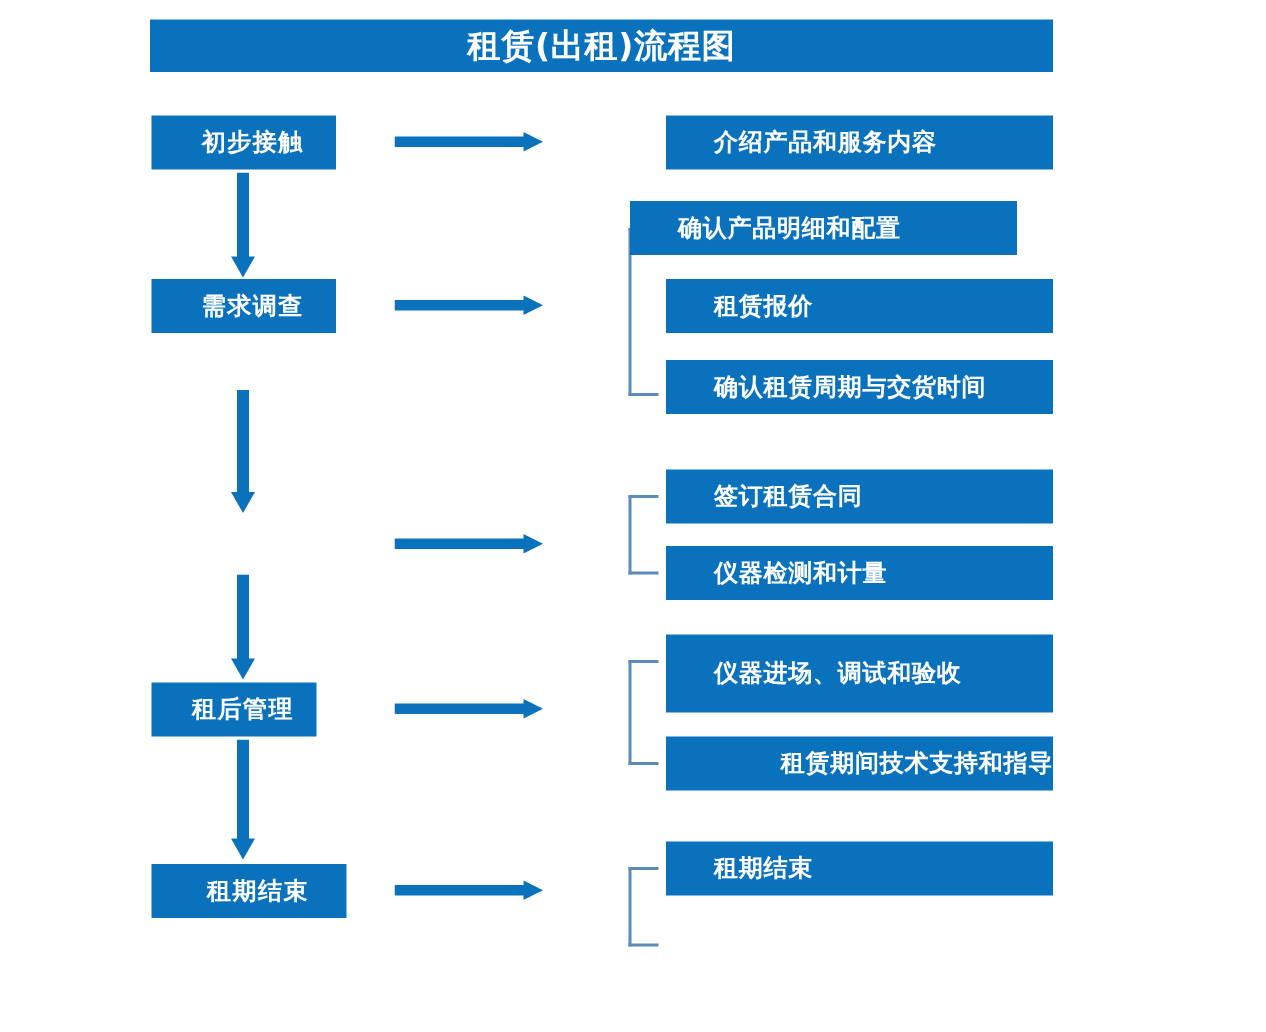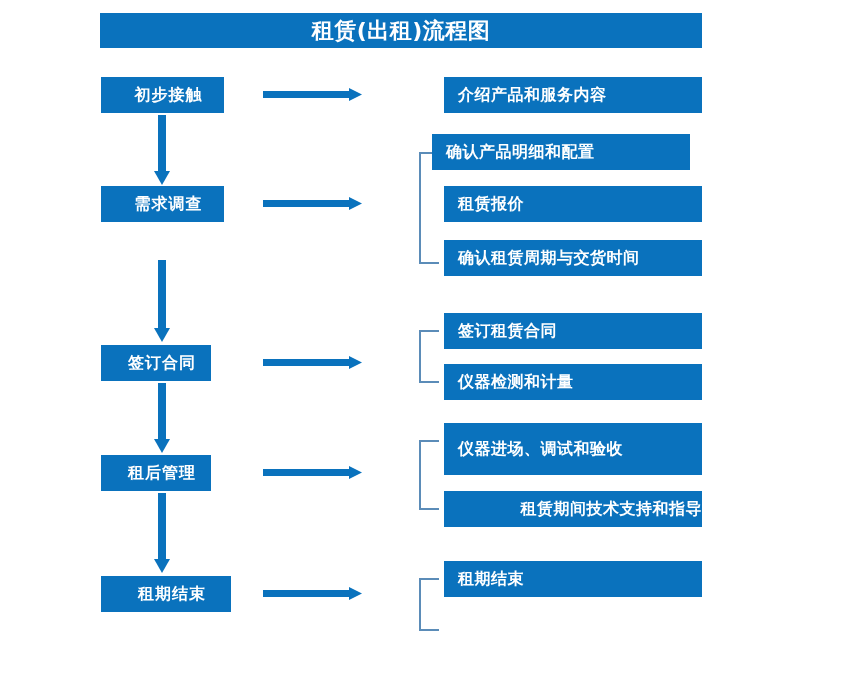--- a/index.html
+++ b/index.html
@@ -46,21 +46,21 @@
     box-sizing: border-box;
     padding-left: 12px;
   }
   .node.stage {
     justify-content: center;
     font-size: 16px;
     letter-spacing: 1px;
   }
   .node.task {
     justify-content: flex-start;
-    padding-left: 14px;
+    padding-left: 32px;
     font-size: 16px;
     letter-spacing: 0.5px;
   }
   .v-arrow {
     position: absolute;
     width: 20px;
   }
   .h-arrow {
     position: absolute;
     height: 18px;
@@ -82,23 +82,20 @@
   <div class="title-bar">租赁(出租)流程图</div>
 
   <div class="node stage" style="left:101px; top:77px; width:123px; height:36px;">
     <span>初步接触</span>
   </div>
 
   <div class="node stage" style="left:101px; top:186px; width:123px; height:36px;">
     <span>需求调查</span>
   </div>
 
-  <div class="node stage" style="left:101px; top:345px; width:110px; height:36px;">
-    <span>签订合同</span>
-  </div>
 
   <div class="node stage" style="left:101px; top:455px; width:110px; height:36px;">
     <span>租后管理</span>
   </div>
 
   <div class="node stage" style="left:101px; top:576px; width:130px; height:36px;">
     <span>租期结束</span>
   </div>
 
   <div class="v-arrow" style="left:152px; top:115px; height:72px;">
@@ -169,21 +166,21 @@
   <div class="bracket" style="left:419px; top:330px; width:20px; height:53px;"></div>
 
   <div class="bracket" style="left:419px; top:440px; width:20px; height:70px;"></div>
 
   <div class="bracket" style="left:419px; top:578px; width:20px; height:53px;"></div>
 
   <div class="node task" style="left:444px; top:77px; width:258px; height:36px;">
     <span>介绍产品和服务内容</span>
   </div>
 
-  <div class="node task" style="left:432px; top:134px; width:258px; height:36px;">
+  <div class="node task" style="left:420px; top:134px; width:258px; height:36px;">
     <span>确认产品明细和配置</span>
   </div>
 
   <div class="node task" style="left:444px; top:186px; width:258px; height:36px;">
     <span>租赁报价</span>
   </div>
 
   <div class="node task" style="left:444px; top:240px; width:258px; height:36px;">
     <span>确认租赁周期与交货时间</span>
   </div>

